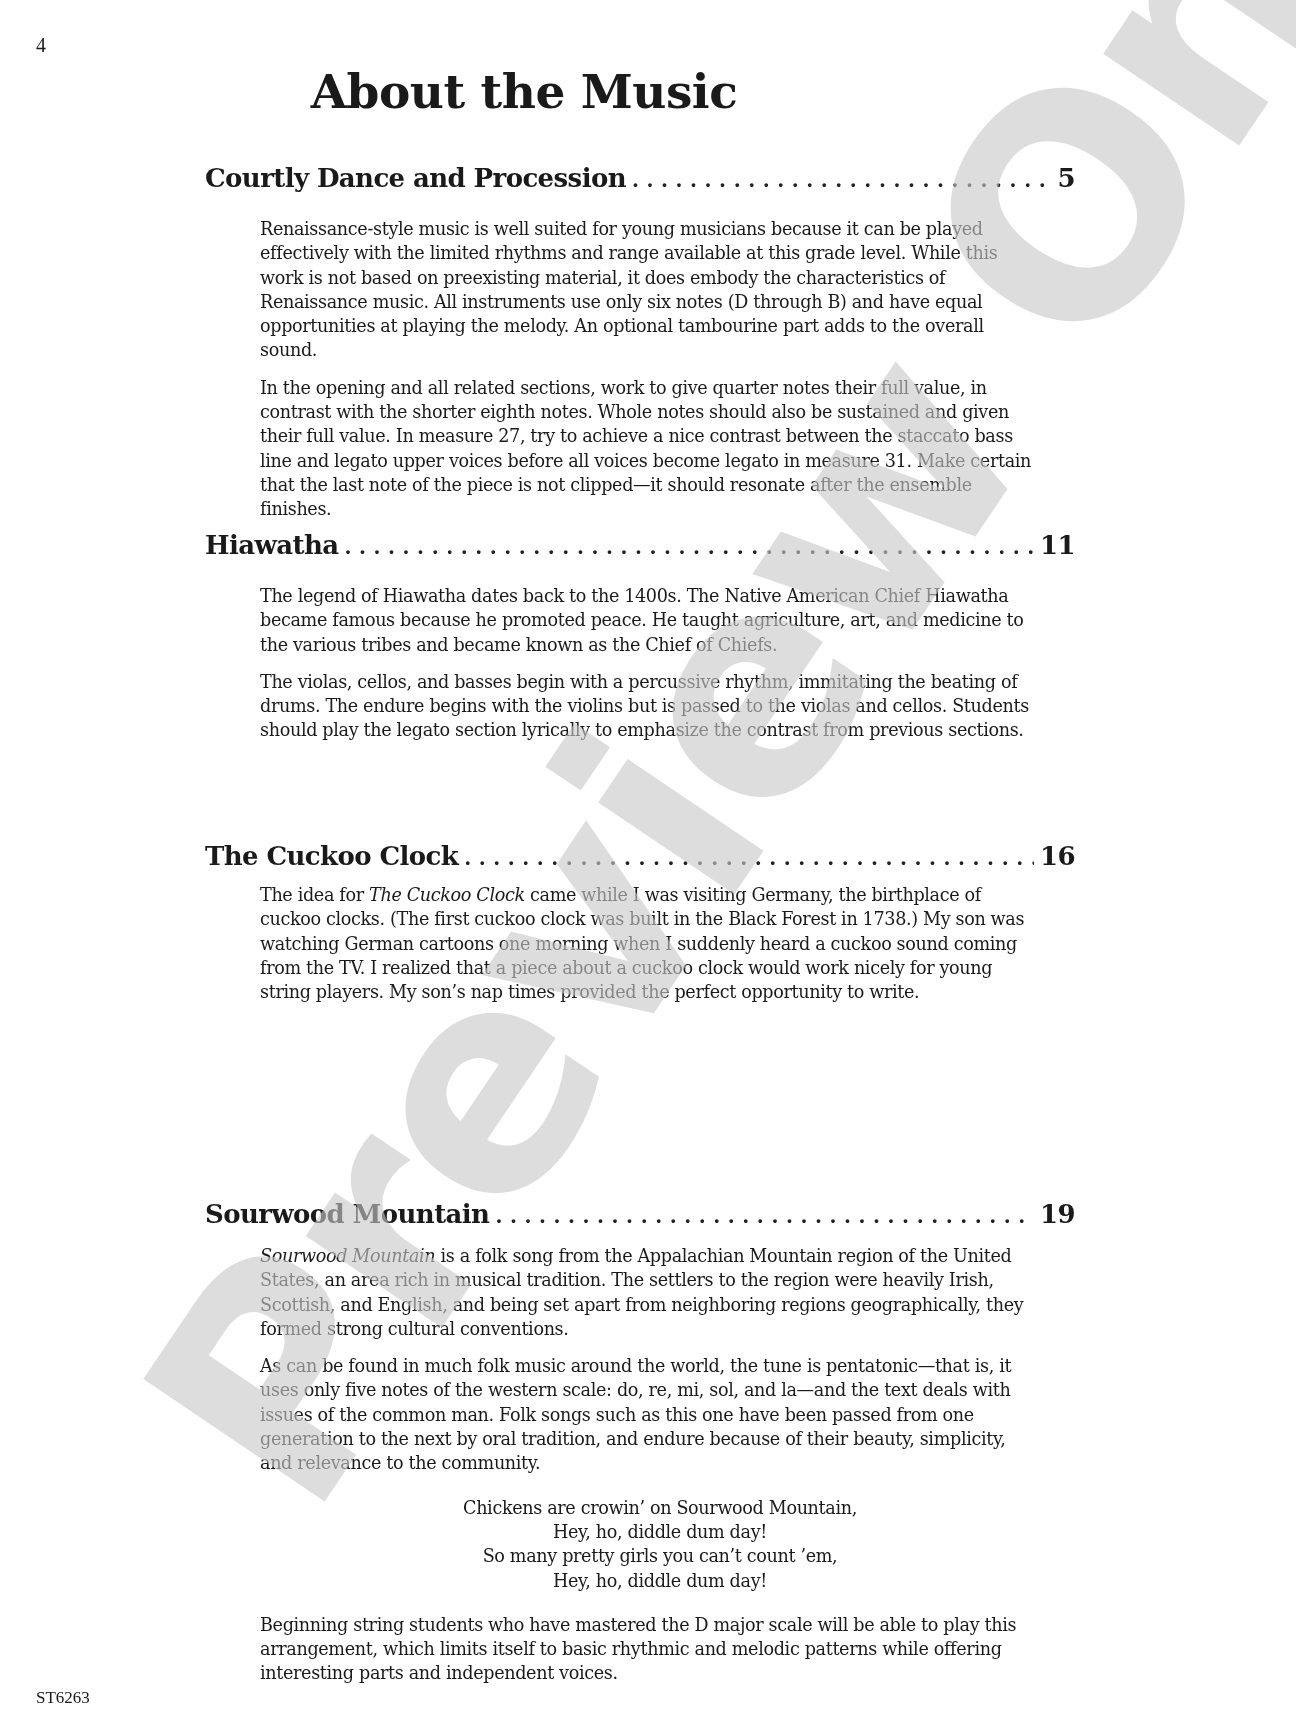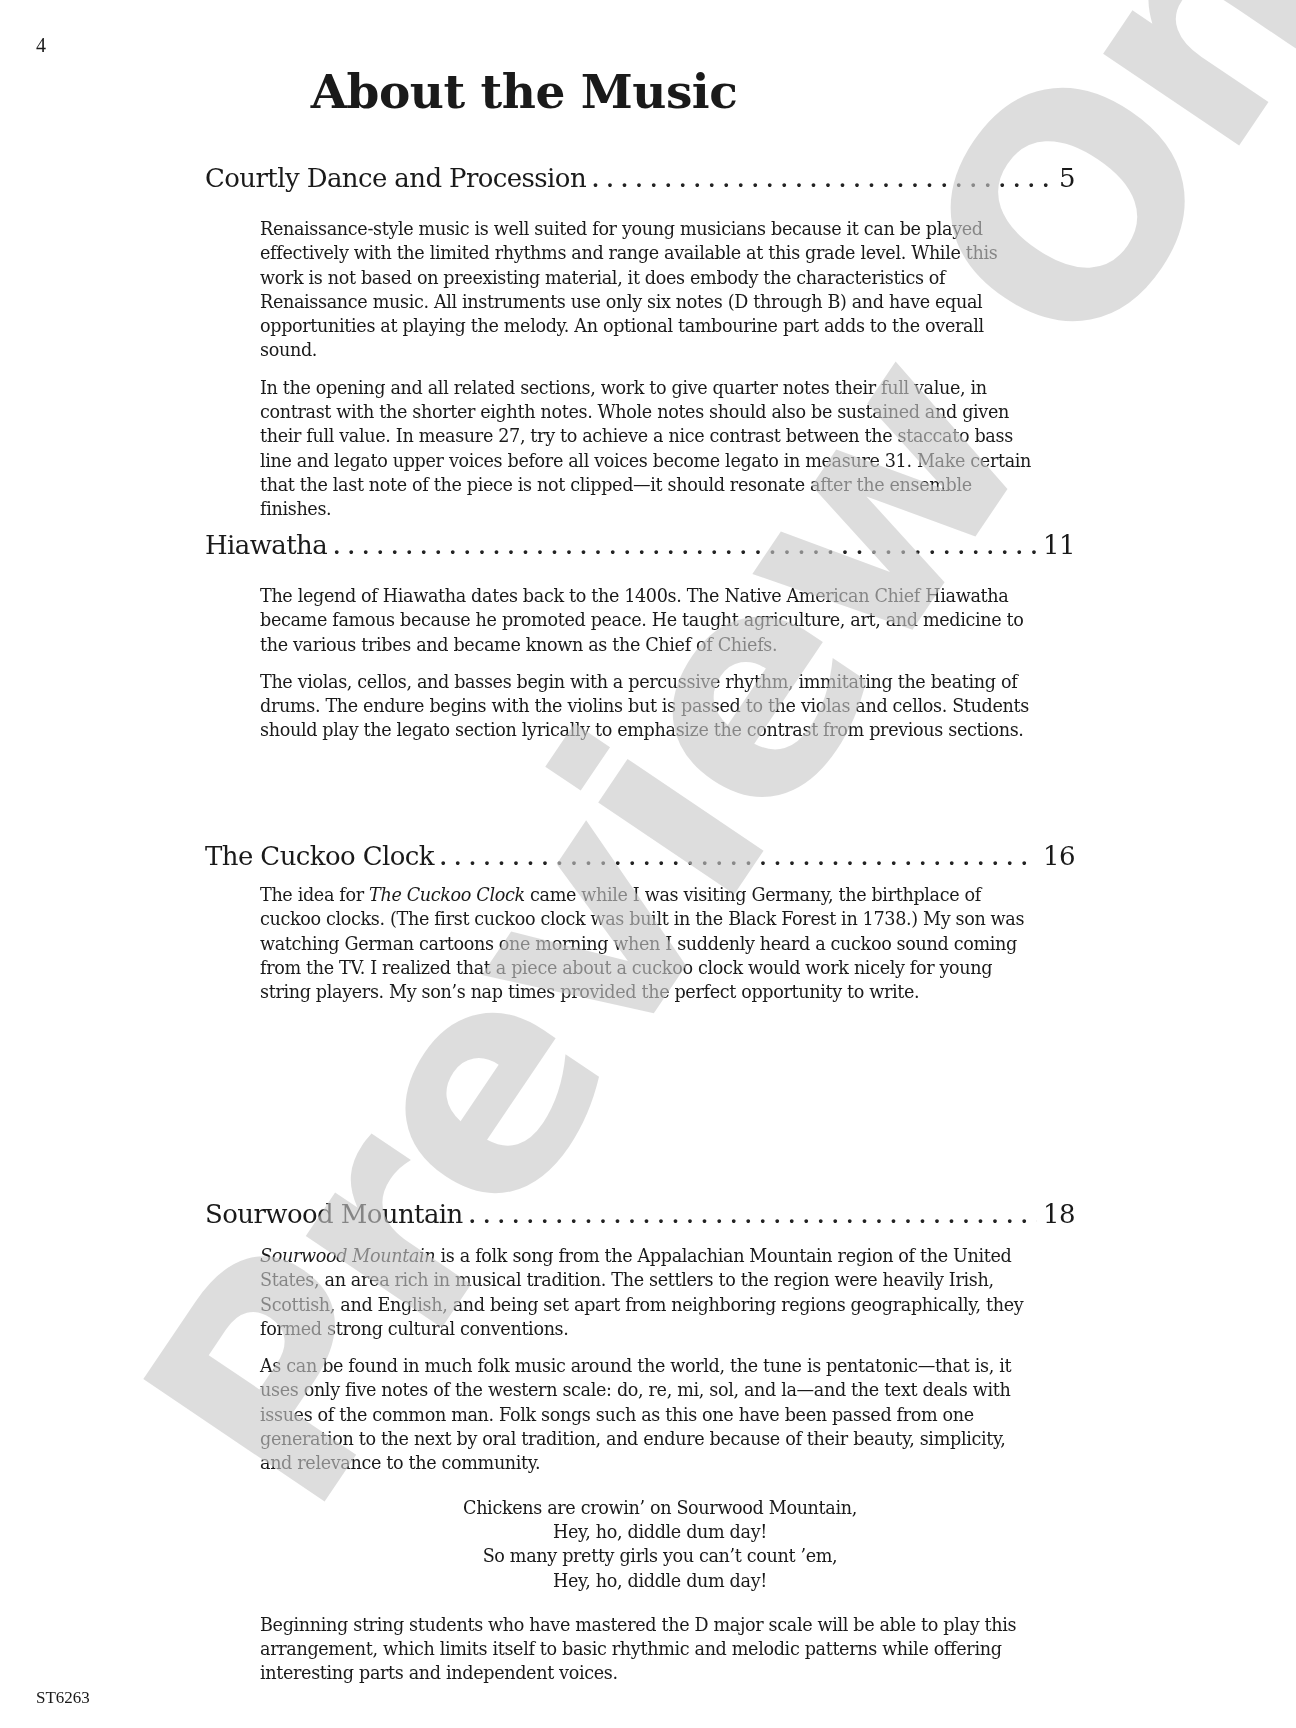--- a/index.html
+++ b/index.html
@@ -8,21 +8,21 @@
     font-family: "DejaVu Serif", "Liberation Serif", serif; color: #1a1a1a;
   }
   .page-num { position: absolute; left: 36px; top: 34px; font-size: 20px; font-family: "Liberation Serif", serif; }
   .footer-code { position: absolute; left: 36px; top: 1688px; font-size: 17px; font-family: "Liberation Serif", serif; }
   .title {
     position: absolute; left: 0; width: 1048px; top: 64px; text-align: center;
     font-size: 47px; font-weight: bold; font-family: "DejaVu Serif", serif; letter-spacing: -0.5px;
   }
   .section { position: absolute; left: 205px; width: 870px; }
   .heading {
-    display: flex; align-items: baseline; font-weight: normal; font-size: 26px;
+    display: flex; align-items: baseline; font-weight: bold; font-size: 26px;
     font-family: "DejaVu Serif", serif; letter-spacing: -0.6px; white-space: nowrap;
   }
   .heading .leader {
     flex: 1; overflow: hidden; margin: 0 6px; font-weight: bold; letter-spacing: 5.2px;
     font-size: 20px; color: #222;
   }
   .heading .leader::before { content: ". . . . . . . . . . . . . . . . . . . . . . . . . . . . . . . . . . . . . . . . . . . . . . . . . . . . . . . . . . . . . . . . . . . . . . . . . . . . . . . . . . . . . . . . . . . . . . . . . . . . . . . . . . . . . . . . . . ."; letter-spacing: 0.3px; }
   .body-block { margin-left: 55px; width: 780px; font-size: 17.6px; line-height: 24.3px; letter-spacing: -0.35px; }
   .body-block p { margin: 0 0 13px 0; }
   .verse { margin: 20px 0 20px 20px; text-align: center; }
@@ -72,21 +72,21 @@
   </div>
   <div class="body-block" style="margin-top:12px">
     <p><span>The idea for </span><i>The Cuckoo Clock</i><span> came while I was visiting Germany, the birthplace of cuckoo clocks. (The first cuckoo clock was built in the Black Forest in 1738.) My son was watching German cartoons one morning when I suddenly heard a cuckoo sound coming from the TV. I realized that a piece about a cuckoo clock would work nicely for young string players. My son’s nap times provided the perfect opportunity to write.</span></p>
   </div>
 </div>
 
 <div class="section" style="top:1199px">
   <div class="heading">
     <span>Sourwood Mountain</span>
     <span class="leader"></span>
-    <span>18</span>
+    <span>19</span>
   </div>
   <div class="body-block" style="margin-top:15px">
     <p><i>Sourwood Mountain</i><span> is a folk song from the Appalachian Mountain region of the United States, an area rich in musical tradition. The settlers to the region were heavily Irish, Scottish, and English, and being set apart from neighboring regions geographically, they formed strong cultural conventions.</span></p>
     <p>As can be found in much folk music around the world, the tune is pentatonic—that is, it uses only five notes of the western scale: do, re, mi, sol, and la—and the text deals with issues of the common man. Folk songs such as this one have been passed from one generation to the next by oral tradition, and endure because of their beauty, simplicity, and relevance to the community.</p>
     <div class="verse">
       <div>Chickens are crowin’ on Sourwood Mountain,</div>
       <div>Hey, ho, diddle dum day!</div>
       <div>So many pretty girls you can’t count ’em,</div>
       <div>Hey, ho, diddle dum day!</div>
     </div>

